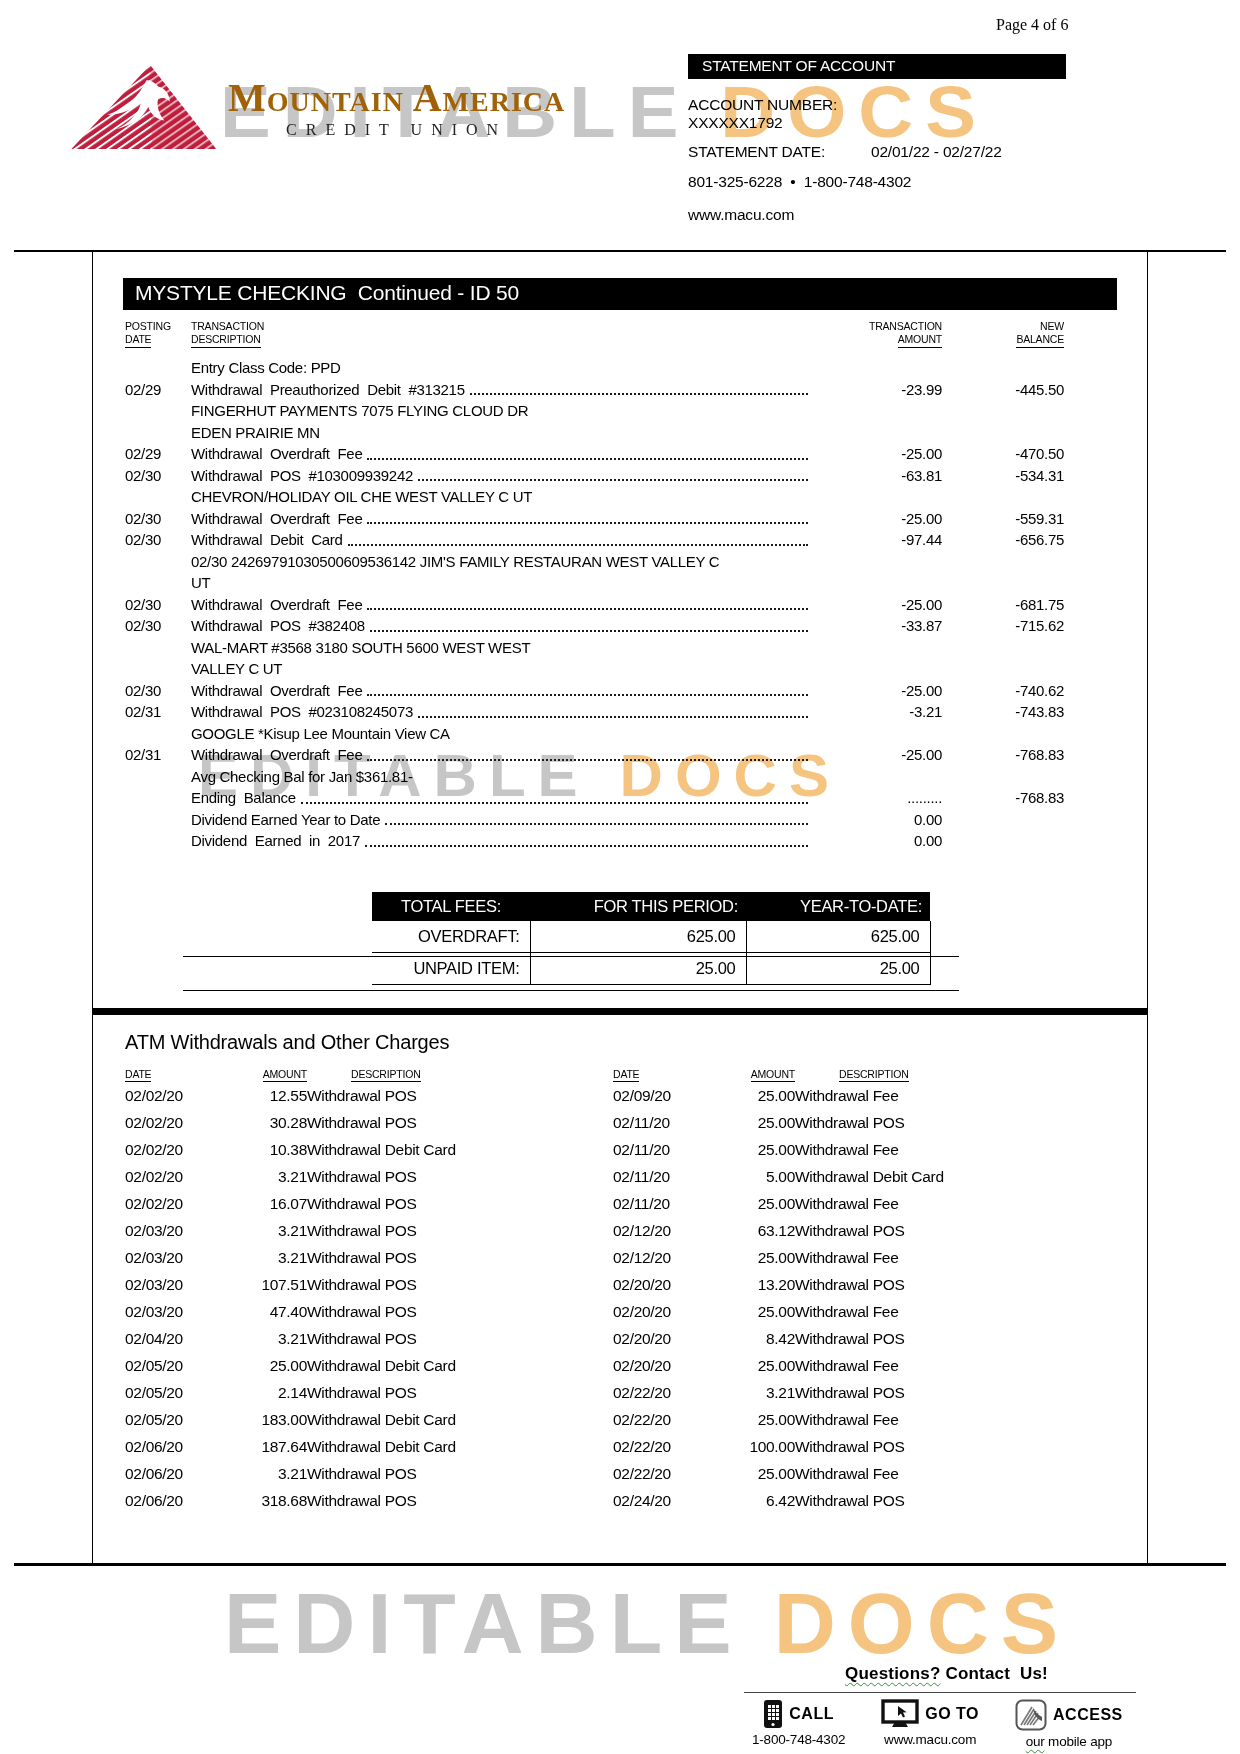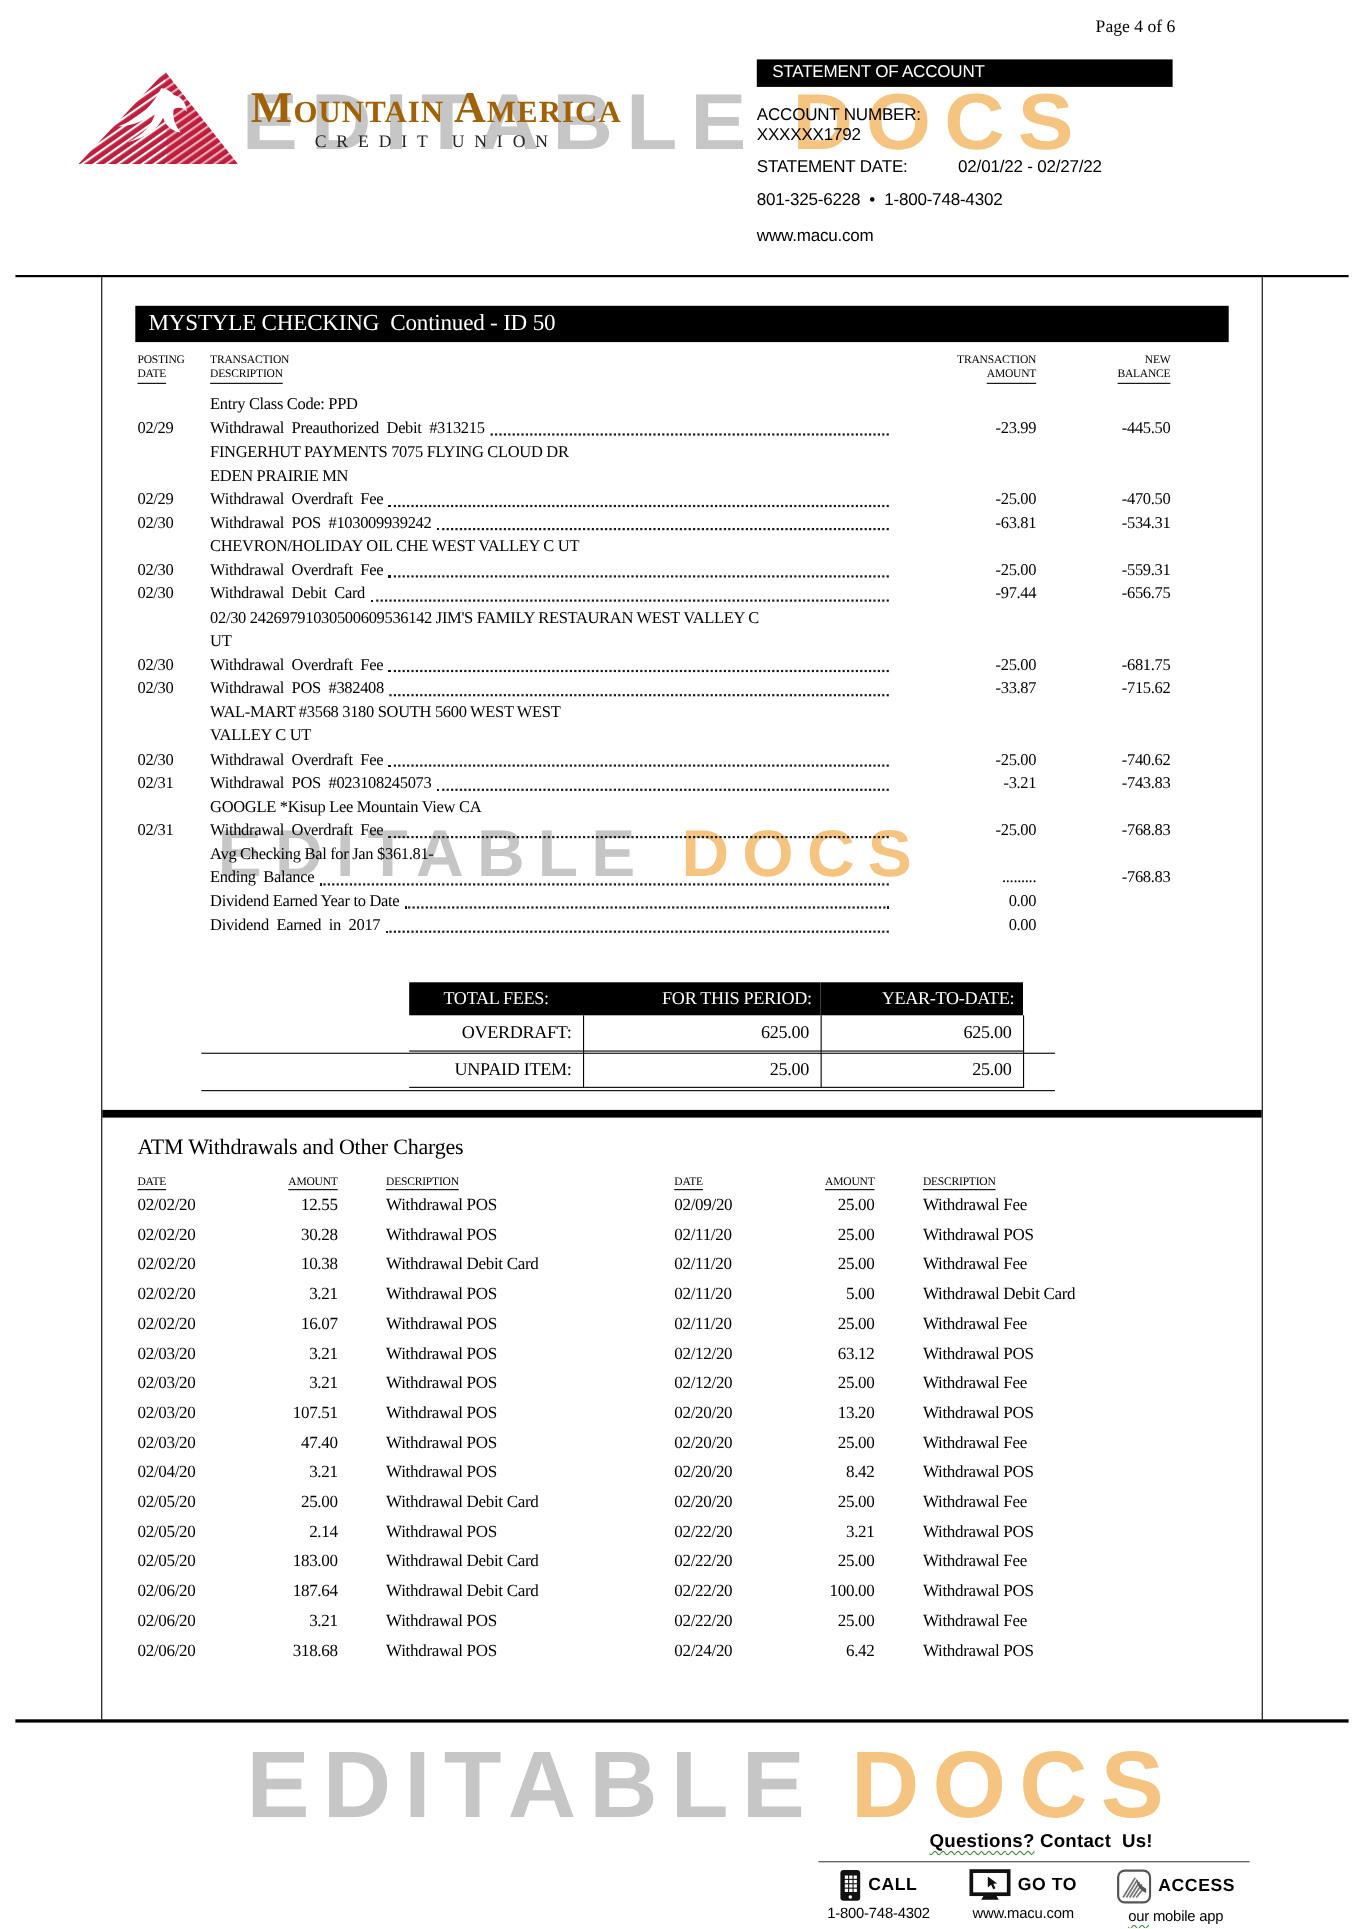--- a/index.html
+++ b/index.html
@@ -31,21 +31,21 @@
   .stmt-row{display:flex;margin-top:11px;}
   .stmt-row.first{margin-top:17px;flex-direction:column;}
   .stmt-label{width:183px;}
   .stmt-phone{margin-top:12px;}
   .stmt-web{margin-top:15px;}
 
   
   .rule-top{position:absolute;left:14px;top:250px;width:1212px;height:2px;background:#000;}
   .rule-bottom{position:absolute;left:14px;top:1563px;width:1212px;height:3px;background:#000;}
   .box{position:absolute;left:92px;top:252px;width:1056px;height:1311px;
-       border-left:1.5px solid #000;border-right:1.5px solid #000;box-sizing:border-box;font-family:Liberation Serif, serif;}
+       border-left:1.5px solid #000;border-right:1.5px solid #000;box-sizing:border-box;}
   .box-title{margin:26px 30px 0 30px;background:#000;color:#fff;font-size:21px;
              padding:3px 0 5px 12px;letter-spacing:-.2px;}
 
   .tx-head{display:flex;padding:10px 83px 2px 32px;font-size:10.5px;line-height:13px;letter-spacing:-.2px;}
   .h-date{width:66px;} .h-desc{flex:1;} .h-amt{width:132px;text-align:right;} .h-bal{width:122px;text-align:right;}
   .u{display:inline-block;border-bottom:1px solid #000;padding-bottom:1px;}
 
   .tx-rows{padding:7px 83px 0 32px;font-size:15px;letter-spacing:-.3px;}
   .tx-row{display:flex;height:21.5px;line-height:21.5px;}
   .c-date{width:66px;}
@@ -70,21 +70,21 @@
   .divider{margin-top:16px;height:7px;background:#000;}
 
   
   .atm-title{font-size:20px;margin:16px 0 14px 32px;letter-spacing:-.2px;}
   .atm-tables{display:flex;padding-left:32px;font-size:15.5px;letter-spacing:-.3px;}
   .atm-t{width:480px;}
   .atm-t + .atm-t{margin-left:8px;}
   .atm-head{display:flex;font-size:10.5px;margin-bottom:3px;letter-spacing:-.2px;}
   .ah-date{width:82px;} .ah-amt{width:100px;text-align:right;} .ah-desc{margin-left:44px;}
   .atm-row{display:flex;height:27px;line-height:22px;}
-  .a-date{width:82px;} .a-amt{width:100px;text-align:right;} .a-desc{margin-left:44px;white-space:pre;}
+  .a-date{width:82px;} .a-amt{width:100px;text-align:right;} .a-desc{white-space:pre;}
 
   
   .foot-line{position:absolute;left:744px;top:1692px;width:392px;border-top:1px solid #444;}
   .questions{position:absolute;left:845px;top:1664px;font-size:17px;font-weight:700;letter-spacing:.2px;}
   .wavy{text-decoration:underline;text-decoration-style:wavy;text-decoration-color:#3d8b3d;
         text-decoration-thickness:1px;text-underline-offset:3px;}
   .contacts{position:absolute;left:752px;top:1699px;display:flex;gap:36px;}
   .cblock{text-align:center;}
   .c-top{display:flex;align-items:center;gap:6px;justify-content:center;}
   .c-label{font-weight:700;font-size:16px;letter-spacing:.5px;}

